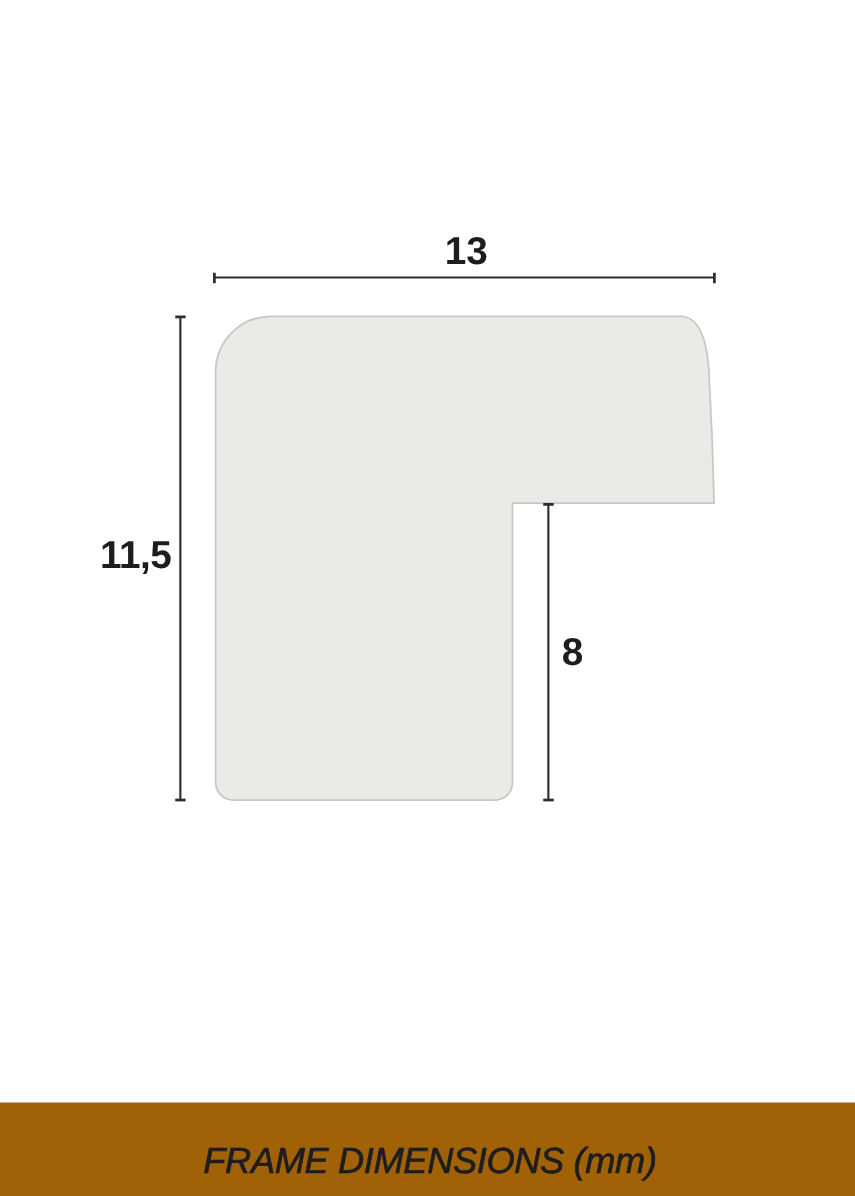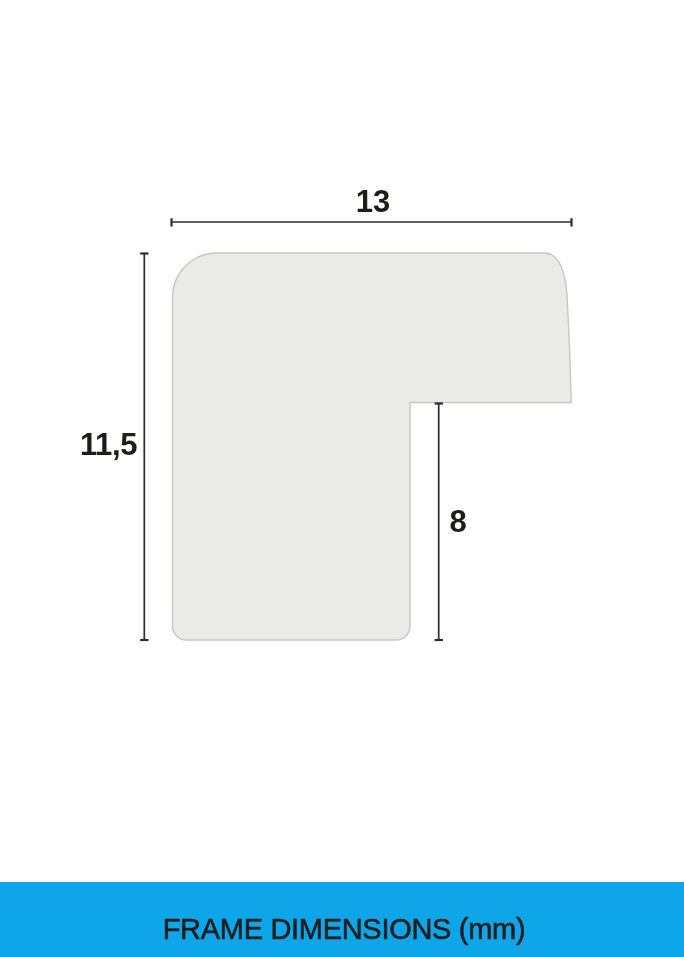--- a/index.html
+++ b/index.html
@@ -1,18 +1,18 @@
 <!DOCTYPE html>
 <html><head>
 <meta charset="utf-8">
 <style>
   html,body{margin:0;padding:0;}
   body{width:684px;height:957px;background:#ffffff;font-family:"Liberation Sans",sans-serif;overflow:hidden;position:relative;}
   .diagram{position:absolute;left:0;top:0;}
-  .footer{position:absolute;left:0;top:882px;width:684px;height:75px;background:#0ea5e9;}
+  .footer{position:absolute;left:0;top:882px;width:684px;height:75px;background:#a16207;font-style:italic;}
   .footer span{position:absolute;left:2px;top:0;width:684px;text-align:center;font-size:29px;font-weight:normal;color:#1d1d1b;letter-spacing:-0.3px;-webkit-text-stroke:0.55px #1d1d1b;line-height:94.5px;}
 </style>
 </head>
 <body>
 
 <svg class="diagram" width="684" height="882" viewBox="0 0 684 882">
 
   <path d="M 217,253 L 545,253 C 559,253.5 565.5,272 567,295 C 569,330 570.5,368 571.3,402.5 L 410,402.5 L 410,626 A 14,14 0 0 1 396,640 L 186.5,640 A 14,14 0 0 1 172.5,626 L 172.5,297.5 A 44.5,44.5 0 0 1 217,253 Z" fill="#eaeae7" stroke="#c7c7c3" stroke-width="1.4"></path>
 
   <g stroke="#2d2d2d" stroke-width="1.7" fill="none">

